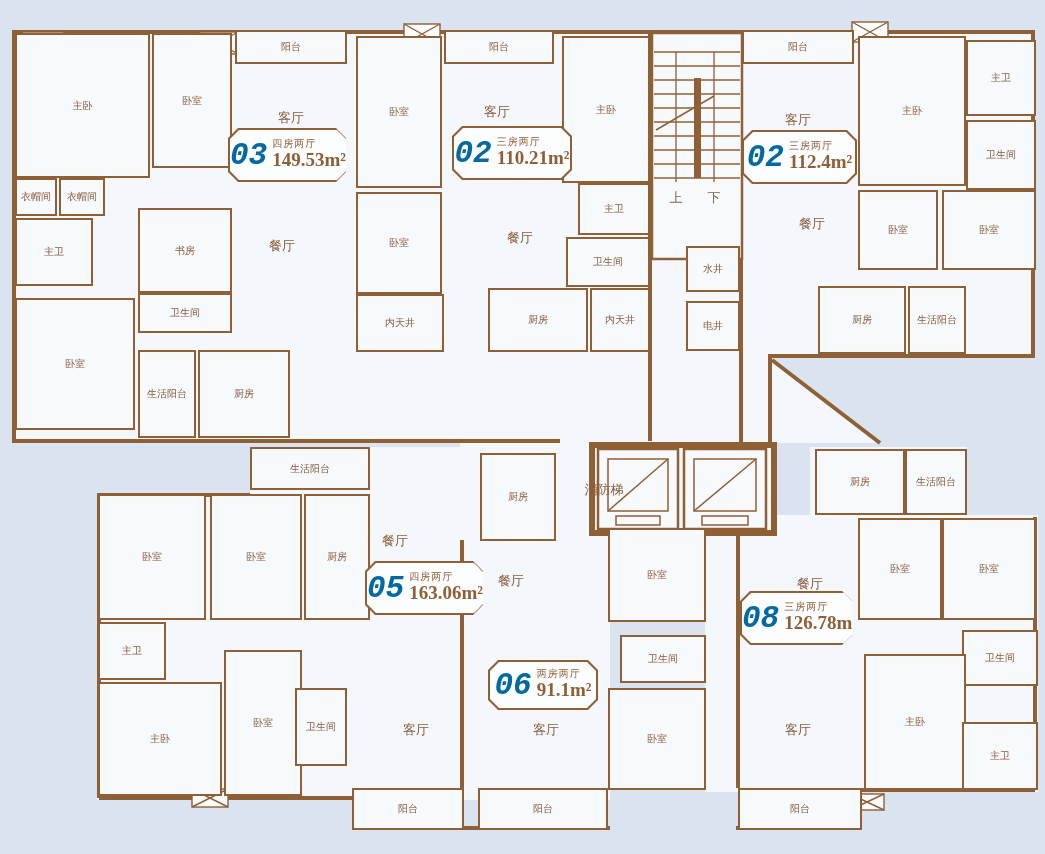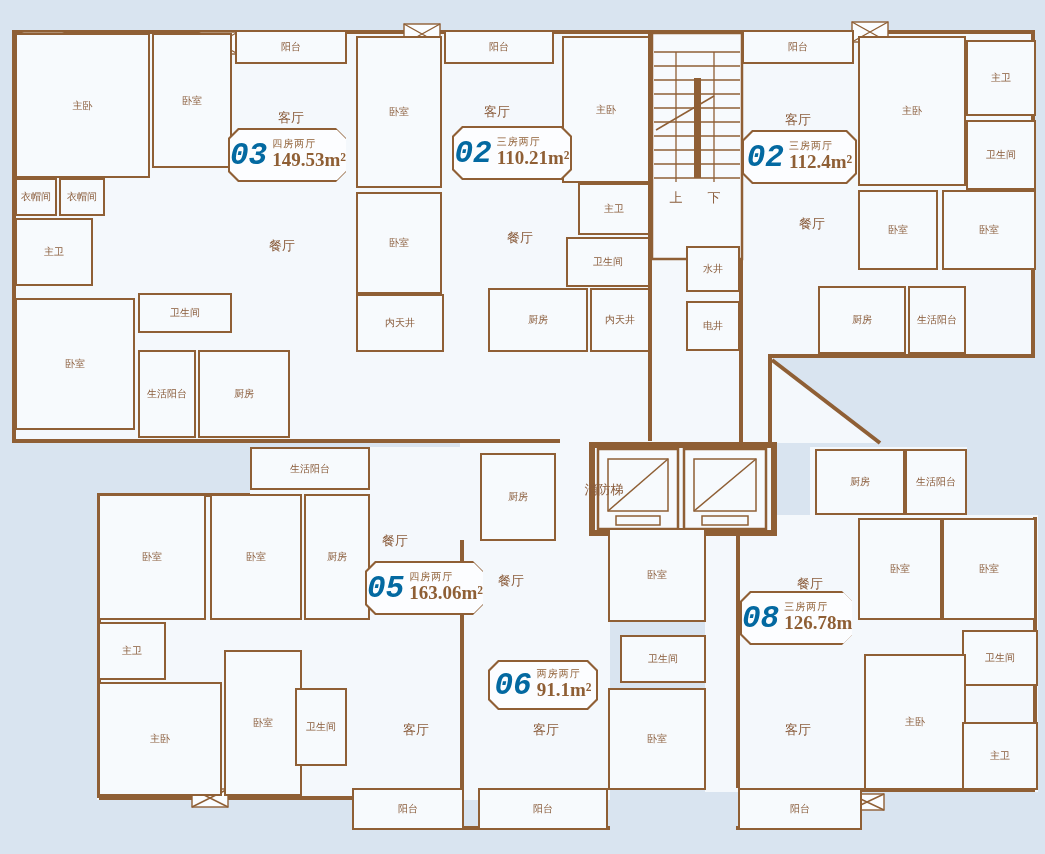--- a/index.html
+++ b/index.html
@@ -142,20 +142,23 @@
     </div>
     <div class="room" style="left: 15px; top: 178px; width: 42px; height: 38px;">
       <span class="rlabel">衣帽间</span>
     </div>
     <div class="room" style="left: 59px; top: 178px; width: 46px; height: 38px;">
       <span class="rlabel">衣帽间</span>
     </div>
     <div class="room" style="left: 15px; top: 218px; width: 78px; height: 68px;">
       <span class="rlabel">主卫</span>
     </div>
+    <div class="room" style="left: 138px; top: 208px; width: 94px; height: 85px;">
+      <span class="rlabel">书房</span>
+    </div>
     <div class="room" style="left: 138px; top: 293px; width: 94px; height: 40px;">
       <span class="rlabel">卫生间</span>
     </div>
     <div class="room" style="left: 15px; top: 298px; width: 120px; height: 132px;">
       <span class="rlabel">卧室</span>
     </div>
     <div class="room" style="left: 138px; top: 350px; width: 58px; height: 88px;">
       <span class="rlabel">生活阳台</span>
     </div>
     <div class="room" style="left: 198px; top: 350px; width: 92px; height: 88px;">

